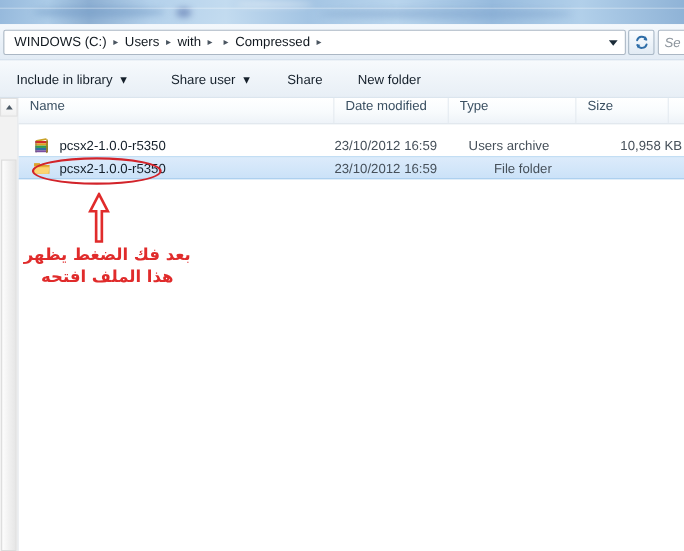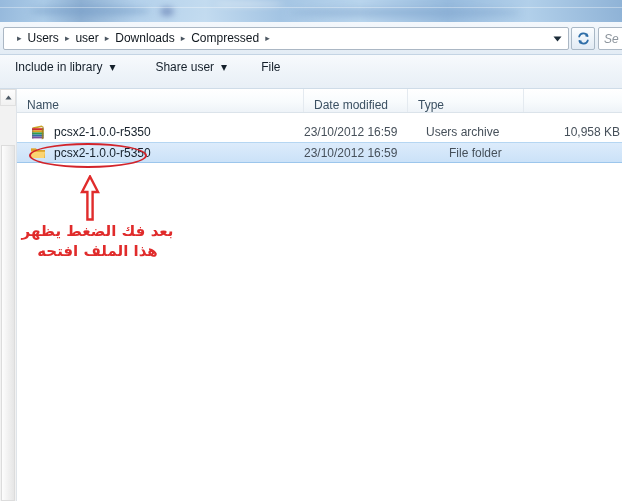--- a/index.html
+++ b/index.html
@@ -149,20 +149,21 @@
     left: 0; top: 55px;
     width: 622px; height: 34px;
     background: linear-gradient(180deg, #f7fafd 0%, #eff4f9 50%, #e8eff6 100%);
     border-bottom: 1px solid #cfdce8;
     box-sizing: border-box;
     display: flex;
     align-items: center;
   }
   .tb-item {
     display: flex;
+    align-items: center;
     height: 24px;
     padding: 0 9px;
     font-size: 12px;
     color: #15202b;
     white-space: nowrap;
     border-radius: 2px;
   }
   .tb-item .caret {
     margin-left: 7px;
     display: inline-block;
@@ -211,21 +212,21 @@
     height: 24px;
     background: linear-gradient(180deg, #ffffff 0%, #f8fbfd 55%, #eef3f8 100%);
     border-bottom: 1px solid #dbe3ea;
     box-sizing: border-box;
   }
   .col-h {
     position: absolute;
     top: 0;
     height: 23px;
     display: flex;
-    align-items: flex-end;
+    align-items: flex-start;
     font-size: 12px;
     color: #3b5062;
     white-space: nowrap;
     box-sizing: border-box;
     border-right: 1px solid #e4eaf0;
     padding-left: 10px;
   }
   .sort-indicator {
     position: absolute;
     top: -1px;
@@ -313,26 +314,26 @@
     <div class="glass-blob" style="left:30px; top:6px; width:120px; height:10px; background:rgba(110,150,195,0.45);"></div>
     <div class="glass-blob" style="left:160px; top:7px; width:14px; height:9px; background:rgba(70,95,160,0.5);"></div>
     <div class="glass-blob" style="left:290px; top:8px; width:230px; height:9px; background:rgba(120,158,200,0.4);"></div>
     <div class="glass-blob" style="left:215px; top:2px; width:70px; height:4px; background:rgba(255,255,255,0.5);"></div>
   </div>
 
   <div class="addressbar-row">
 
     <div class="addr-box">
       <div class="crumbs">
+        <span class="crumb">WINDOWS (C:)</span>
         <span class="crumb-sep">▸</span>
         <span class="crumb">Users</span>
         <span class="crumb-sep">▸</span>
-        <span class="crumb">user</span>
+        <span class="crumb">with</span>
         <span class="crumb-sep">▸</span>
-        <span class="crumb">Downloads</span>
         <span class="crumb-sep">▸</span>
         <span class="crumb">Compressed</span>
         <span class="crumb-sep">▸</span>
       </div>
       <div class="addr-dropdown">
         <svg width="9" height="6" viewBox="0 0 9 6" aria-hidden="true">
           <path d="M0.5 0.5 L8.5 0.5 L4.5 5.5 Z" fill="#1b2b38"></path>
         </svg>
       </div>
     </div>
@@ -362,25 +363,28 @@
     <div style="width:22px;"></div>
 
     <div class="tb-item">
       <span>Share user</span>
       <span class="caret">▾</span>
     </div>
 
     <div style="width:16px;"></div>
 
     <div class="tb-item">
-      <span>File</span>
+      <span>Share</span>
     </div>
 
     <div style="width:14px;"></div>
 
+    <div class="tb-item">
+      <span>New folder</span>
+    </div>
   </div>
 
   <div class="left-strip">
     <div class="left-strip-up">
       <svg width="7" height="5" viewBox="0 0 7 5" aria-hidden="true">
         <path d="M3.5 0.4 L6.6 4.6 L0.4 4.6 Z" fill="#4d5a66"></path>
       </svg>
     </div>
     <div class="left-strip-thumb"></div>
   </div>
@@ -392,20 +396,23 @@
         <span>Name</span>
       </div>
       <div class="col-h" style="left:287px; width:104px;">
         <span>Date modified</span>
         <svg class="sort-indicator" style="left:46px;" width="11" height="6" viewBox="0 0 11 6" aria-hidden="true">
           <path d="M0.5 0.5 L10.5 0.5 L5.5 5.5 Z" fill="#79b0dc"></path>
         </svg>
       </div>
       <div class="col-h" style="left:391px; width:116px;">
         <span>Type</span>
+      </div>
+      <div class="col-h" style="left:507px; width:84px;">
+        <span>Size</span>
       </div>
       <div class="col-h" style="left:591px; width:14px; border-right:none;"></div>
     </div>
 
     <div style="height:8px;"></div>
 
     <div class="row">
       <div class="cell-name" style="width:287px;">
         <span class="icon-wrap">
           <svg width="16" height="16" viewBox="0 0 16 16" aria-hidden="true">

